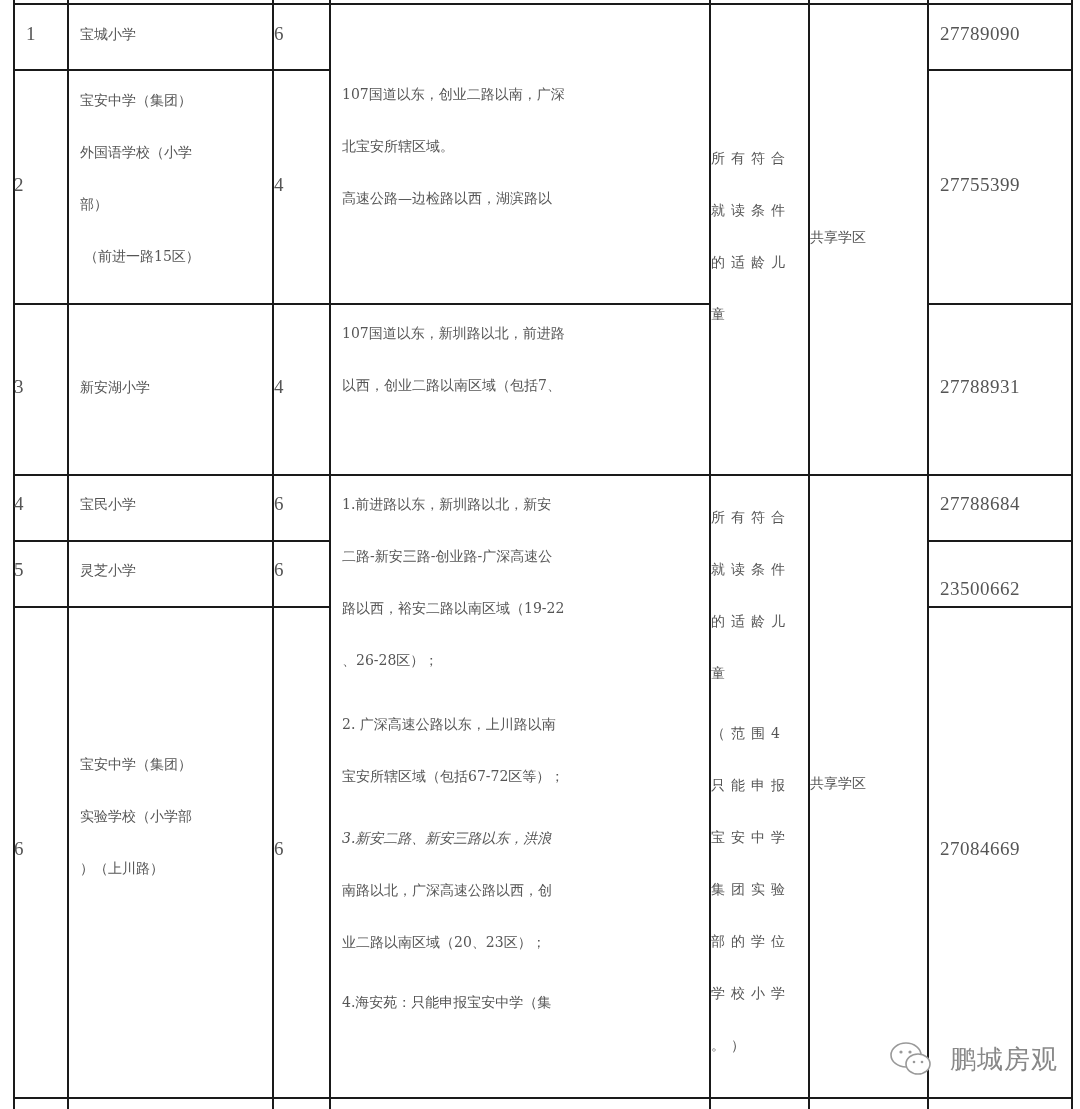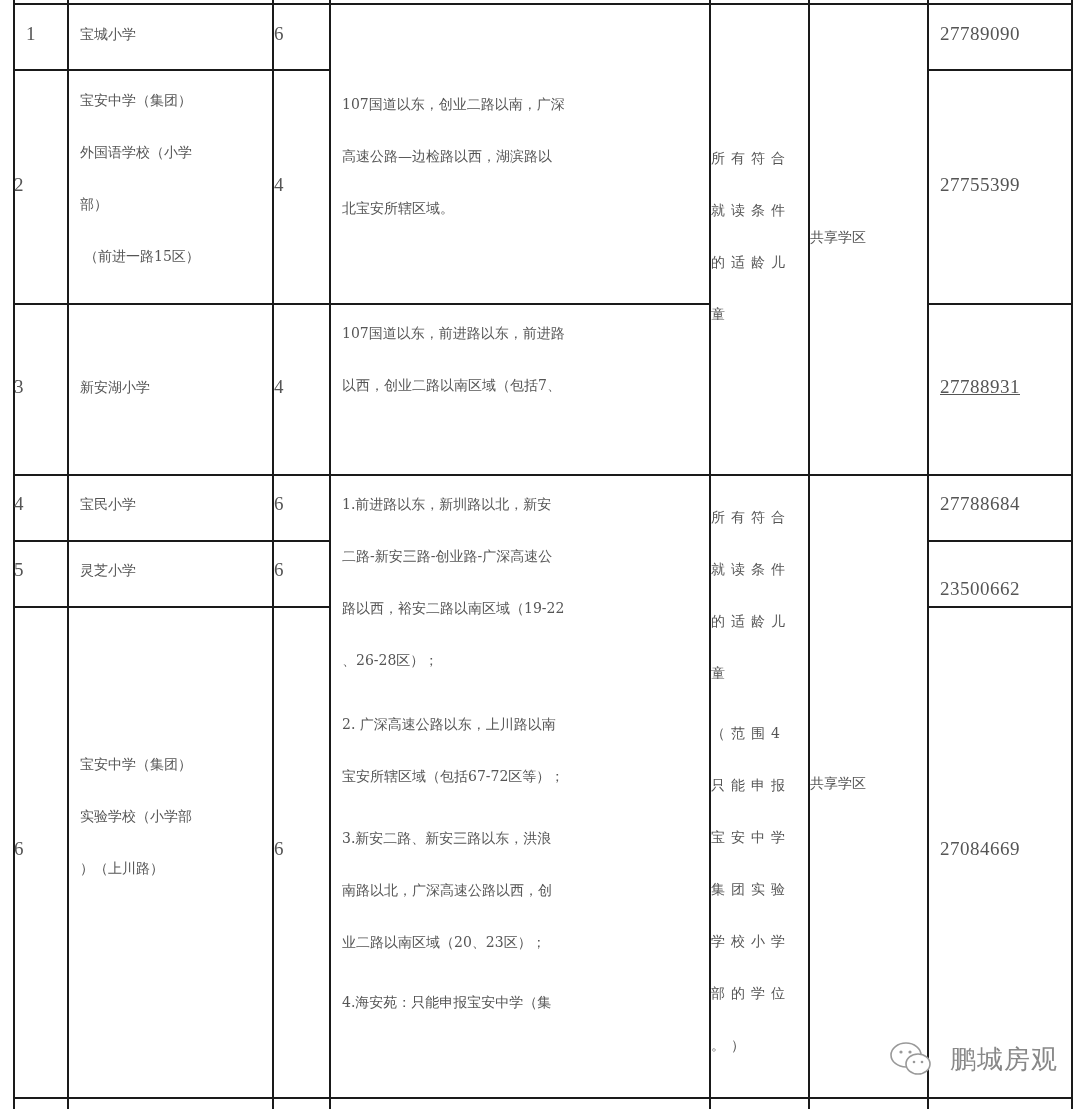--- a/index.html
+++ b/index.html
@@ -49,35 +49,35 @@
   <div class="txt num" style="left:940px;top:21px;">27789090</div>
 
   <div class="txt num" style="left:14px;top:172px;">2</div>
   <div class="txt ml" style="left:80px;top:74px;">
     <div>宝安中学（集团）</div>
     <div>外国语学校（小学</div>
     <div>部）</div>
     <div style="padding-left:4px;">（前进一路15区）</div>
   </div>
   <div class="txt num" style="left:274px;top:172px;">4</div>
-  <div class="txt ml" style="left:342px;top:78px;">
+  <div class="txt ml" style="left:342px;top:68px;">
     <div>107国道以东，创业二路以南，广深</div>
+    <div>北宝安所辖区域。</div>
     <div>高速公路—边检路以西，湖滨路以</div>
-    <div>北宝安所辖区域。</div>
   </div>
   <div class="txt num" style="left:940px;top:172px;">27755399</div>
 
   <div class="txt num" style="left:14px;top:374px;">3</div>
   <div class="txt" style="left:80px;top:374px;">新安湖小学</div>
   <div class="txt num" style="left:274px;top:374px;">4</div>
   <div class="txt ml" style="left:342px;top:307px;">
-    <div>107国道以东，前进路以东，前进路</div>
+    <div>107国道以东，新圳路以北，前进路</div>
     <div>以西，创业二路以南区域（包括7、</div>
   </div>
-  <div class="txt num" style="left:940px;top:374px;text-decoration:underline;">27788931</div>
+  <div class="txt num" style="left:940px;top:374px;">27788931</div>
 
   <div class="txt narrow ml" style="left:711px;top:132px;">
     <div>所有符合</div>
     <div>就读条件</div>
     <div>的适龄儿</div>
     <div>童</div>
   </div>
   <div class="txt" style="left:810px;top:224px;">共享学区</div>
 
   <div class="txt num" style="left:14px;top:491px;">4</div>
@@ -99,37 +99,37 @@
   <div class="txt num" style="left:274px;top:836px;">6</div>
   <div class="txt num" style="left:940px;top:836px;">27084669</div>
 
   <div class="txt ml" style="left:342px;top:478px;">
     <div>1.前进路以东，新圳路以北，新安</div>
     <div>二路-新安三路-创业路-广深高速公</div>
     <div>路以西，裕安二路以南区域（19-22</div>
     <div>、26-28区）；</div>
     <div style="margin-top:12px;">2. 广深高速公路以东，上川路以南</div>
     <div>宝安所辖区域（包括67-72区等）；</div>
-    <div style="margin-top:10px;">3.新安二路、新安三路以东，洪浪</div>
+    <div style="margin-top:10px;font-style:italic;">3.新安二路、新安三路以东，洪浪</div>
     <div>南路以北，广深高速公路以西，创</div>
     <div>业二路以南区域（20、23区）；</div>
     <div style="margin-top:8px;">4.海安苑：只能申报宝安中学（集</div>
   </div>
 
   <div class="txt narrow ml" style="left:711px;top:491px;">
     <div>所有符合</div>
     <div>就读条件</div>
     <div>的适龄儿</div>
     <div>童</div>
     <div style="margin-top:8px;">（范围4</div>
     <div>只能申报</div>
     <div>宝安中学</div>
     <div>集团实验</div>
+    <div>部的学位</div>
     <div>学校小学</div>
-    <div>部的学位</div>
     <div>。）</div>
   </div>
   <div class="txt" style="left:810px;top:770px;">共享学区</div>
 </div>
 
 <div class="wm">
   <svg viewBox="0 0 46 38">
     <ellipse cx="18" cy="15" rx="15" ry="12" fill="none" stroke="#999" stroke-width="1.6"></ellipse>
     <circle cx="13" cy="12" r="1.6" fill="#999"></circle>
     <circle cx="22" cy="12" r="1.6" fill="#999"></circle>

